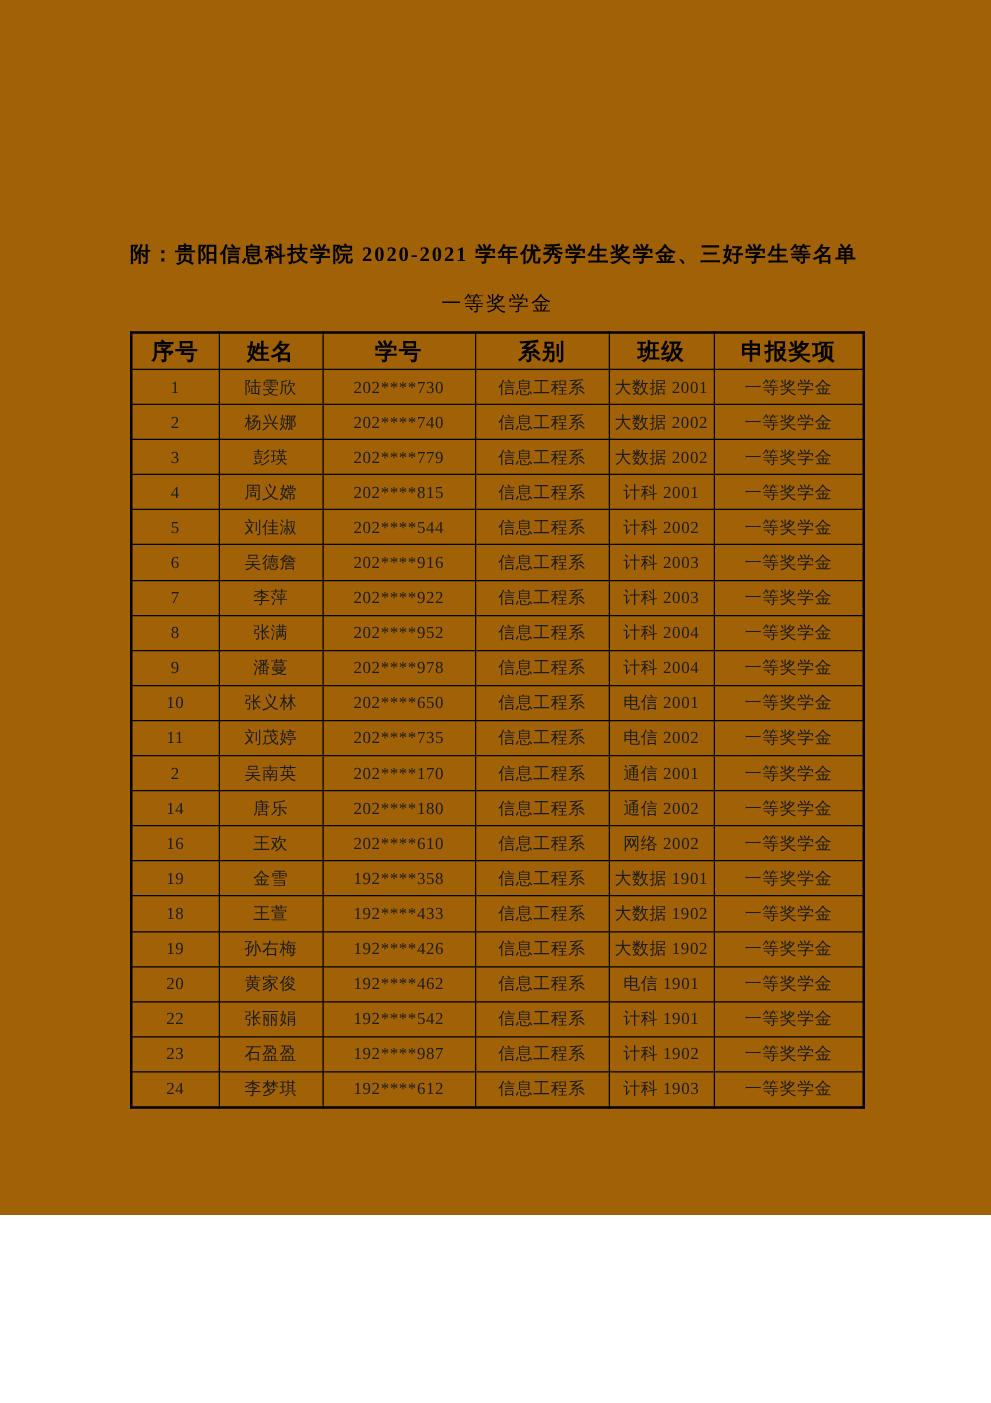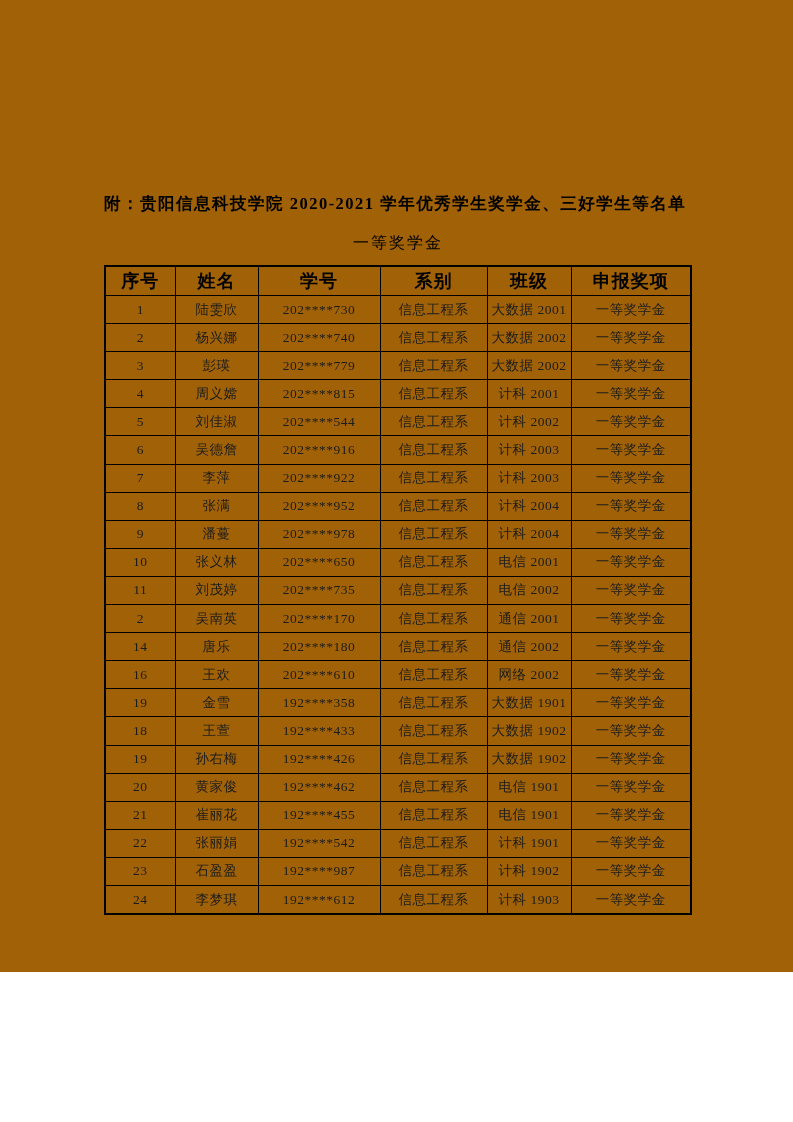--- a/index.html
+++ b/index.html
@@ -245,28 +245,20 @@
   </tr>
         <tr>
     <td>20</td>
     <td>黄家俊</td>
     <td>192****462</td>
     <td>信息工程系</td>
     <td>电信 1901</td>
     <td>一等奖学金</td>
   </tr>
         <tr>
-    <td>21</td>
-    <td>崔丽花</td>
-    <td>192****455</td>
-    <td>信息工程系</td>
-    <td>电信 1901</td>
-    <td>一等奖学金</td>
-  </tr>
-        <tr>
     <td>22</td>
     <td>张丽娟</td>
     <td>192****542</td>
     <td>信息工程系</td>
     <td>计科 1901</td>
     <td>一等奖学金</td>
   </tr>
         <tr>
     <td>23</td>
     <td>石盈盈</td>

